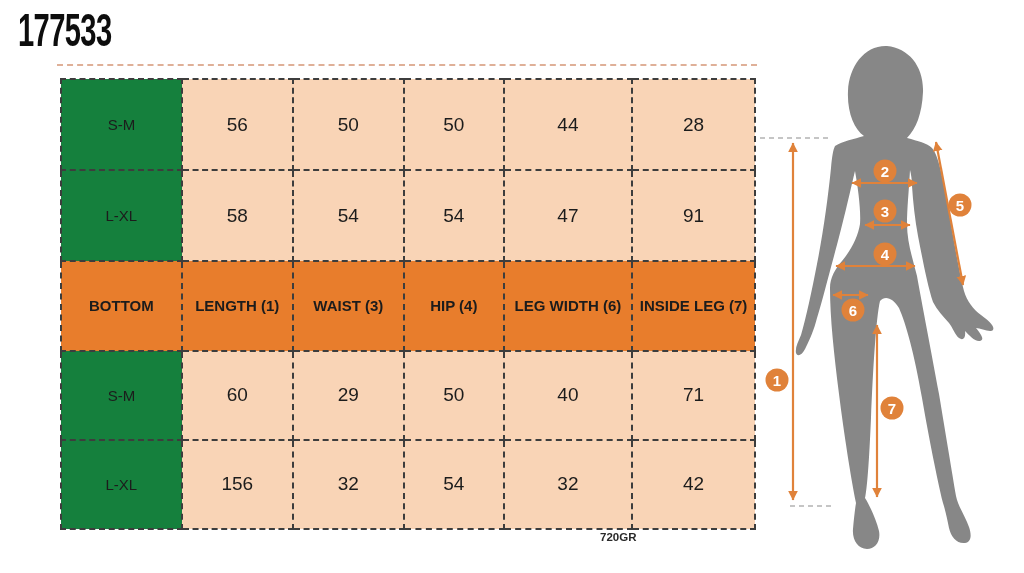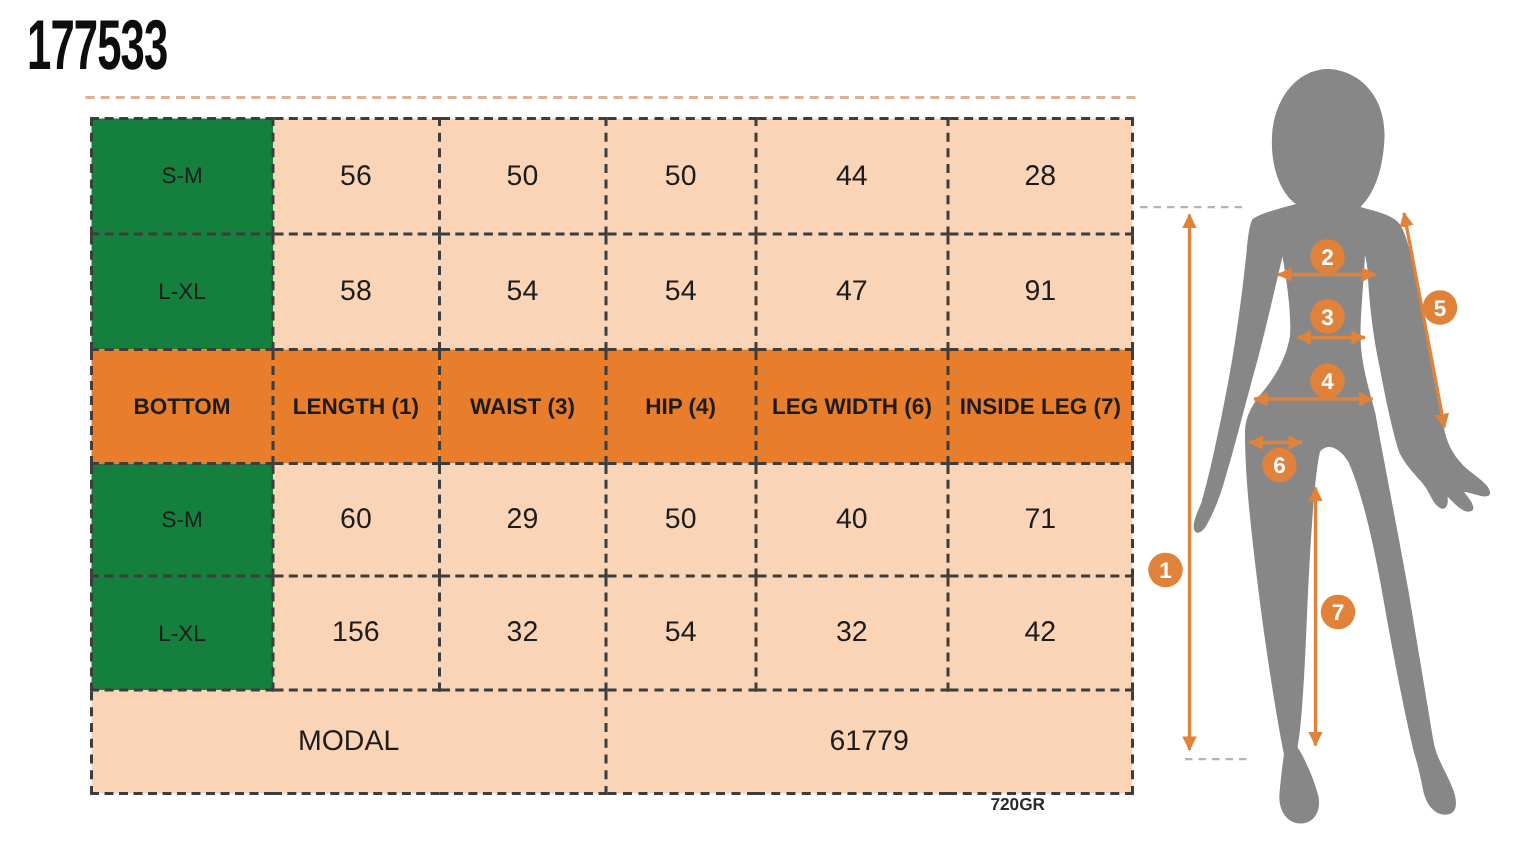--- a/index.html
+++ b/index.html
@@ -23,21 +23,21 @@
   table.size-chart td{
     border:2px dashed #3d3d3d;text-align:center;vertical-align:middle;
     padding:0;color:#1c1c1c;line-height:1.15;
   }
   td.hdr{background:#e87d2c;font-weight:bold;font-size:15px;}
   td.size{background:#15803d;font-weight:normal;font-size:15px;}
   td.val{background:#f9d4b6;font-size:19px;font-weight:500;}
   tr.h52{height:52px}tr.h47{height:47px}tr.h46{height:46px}
   tr.h34{height:34px}tr.h42{height:42px}
   .weight-note{
-    position:absolute;left:600px;top:531px;width:157px;text-align:center;
+    position:absolute;left:600px;top:531px;width:157px;text-align:left;
     font-size:11.5px;font-weight:600;color:#2a2a2a;
   }
   .figure-wrap{position:absolute;left:760px;top:40px;width:264px;height:533px;}
   .circle-label{fill:#ffffff;font-family:"Liberation Sans",sans-serif;
     font-size:15px;font-weight:bold;text-anchor:middle;}
 </style>
 </head>
 <body>
 
 <div class="page-title">177533</div>
@@ -86,24 +86,20 @@
       <td class="val">40</td>
       <td class="val">71</td>
     </tr>
     <tr class="h46">
       <td class="size">L-XL</td>
       <td class="val">156</td>
       <td class="val">32</td>
       <td class="val">54</td>
       <td class="val">32</td>
       <td class="val">42</td>
-    </tr>
-    <tr class="h42">
-      <td class="val" colspan="3">MODAL</td>
-      <td class="val" colspan="3">61779</td>
     </tr>
   </tbody>
 </table>
 
 <div class="weight-note">720GR</div>
 
 <div class="figure-wrap">
   <svg width="264" height="533" viewBox="0 0 264 533" xmlns="http://www.w3.org/2000/svg">
     <defs>
       <marker id="ah" viewBox="0 0 10 10" refX="7.5" refY="5" markerWidth="5.5" markerHeight="5.5" orient="auto-start-reverse">

